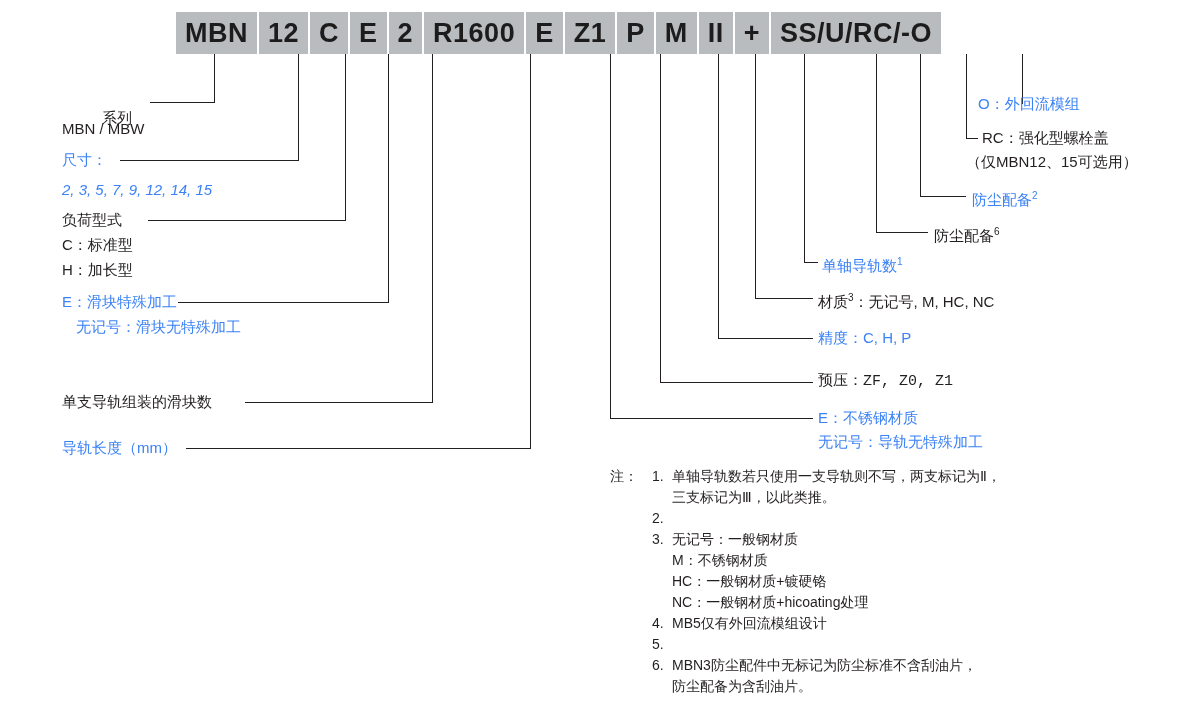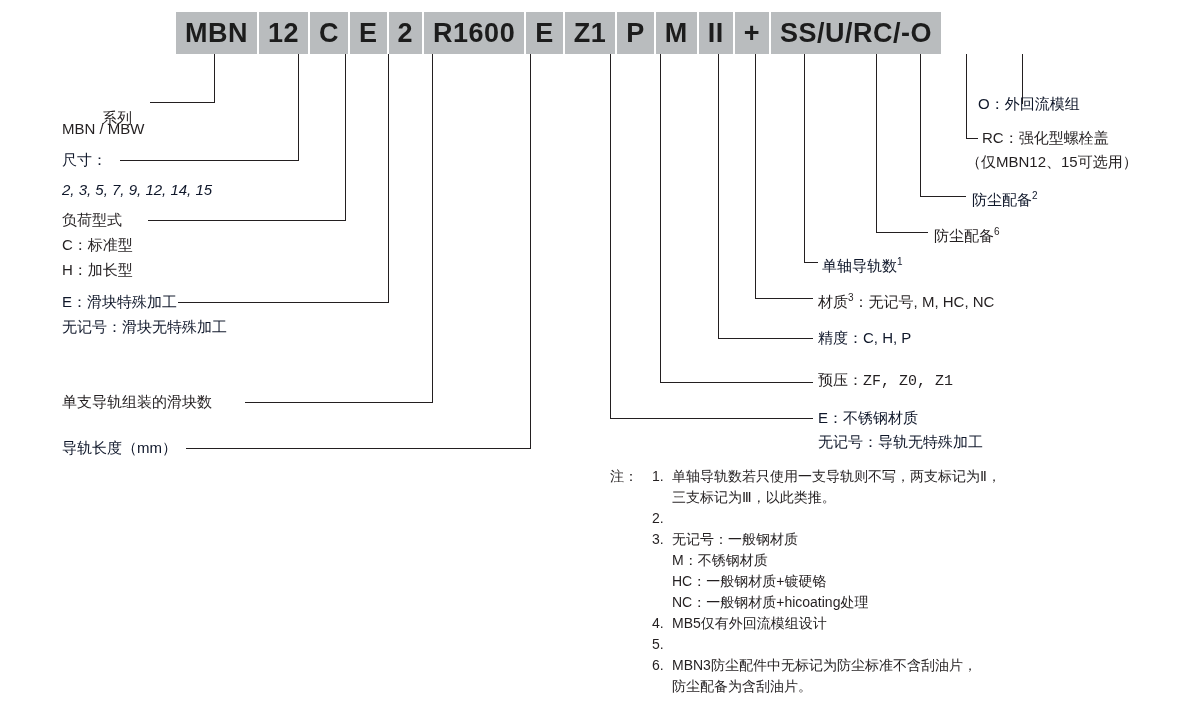--- a/index.html
+++ b/index.html
@@ -20,21 +20,21 @@
     display:flex;align-items:center;justify-content:center;
     padding:0 9px;
     margin-right:2px;
     letter-spacing:0.5px;
     line-height:1;
   }
   .code-cell:last-child{margin-right:0;}
 
   
   .lbl{position:absolute;font-size:15px;line-height:20px;white-space:nowrap;}
-  .blue{color:#0f172a;}
+  .blue{color:#3b82f6;}
   .dark{color:#231f20;}
   .sup{font-size:10px;vertical-align:super;}
 
   
   .h-line{position:absolute;height:1px;background:#231f20;}
   .v-line{position:absolute;width:1px;background:#231f20;}
 
   
   #notes{position:absolute;left:610px;top:466px;font-size:14px;line-height:21px;color:#231f20;}
   #notes .note-head{position:absolute;left:0;top:0;}
@@ -84,21 +84,21 @@
 <div class="lbl dark" style="left:62px;top:108px;margin-left:40px;">系列</div>
 
 <div class="lbl blue" style="left:62px;top:150px;">尺寸：</div>
 <div class="lbl blue" style="left:62px;top:180px;font-style:italic;">2, 3, 5, 7, 9, 12, 14, 15</div>
 
 <div class="lbl dark" style="left:62px;top:210px;">负荷型式</div>
 <div class="lbl dark" style="left:62px;top:235px;">C：标准型</div>
 <div class="lbl dark" style="left:62px;top:260px;">H：加长型</div>
 
 <div class="lbl blue" style="left:62px;top:292px;">E：滑块特殊加工</div>
-<div class="lbl blue" style="left:62px;top:317px;">无记号：滑块无特殊加工</div>
+<div class="lbl blue" style="left:76px;top:317px;">无记号：滑块无特殊加工</div>
 
 <div class="lbl dark" style="left:62px;top:392px;">单支导轨组装的滑块数</div>
 
 <div class="lbl blue" style="left:62px;top:438px;">导轨长度（mm）</div>
 
 <div class="v-line" style="left:1022px;top:54px;height:50px;"></div>
 <div class="h-line" style="left:1022px;top:104px;width:-0px;"></div>
 
 <div class="v-line" style="left:966px;top:54px;height:84px;"></div>
 <div class="h-line" style="left:966px;top:138px;width:12px;"></div>

